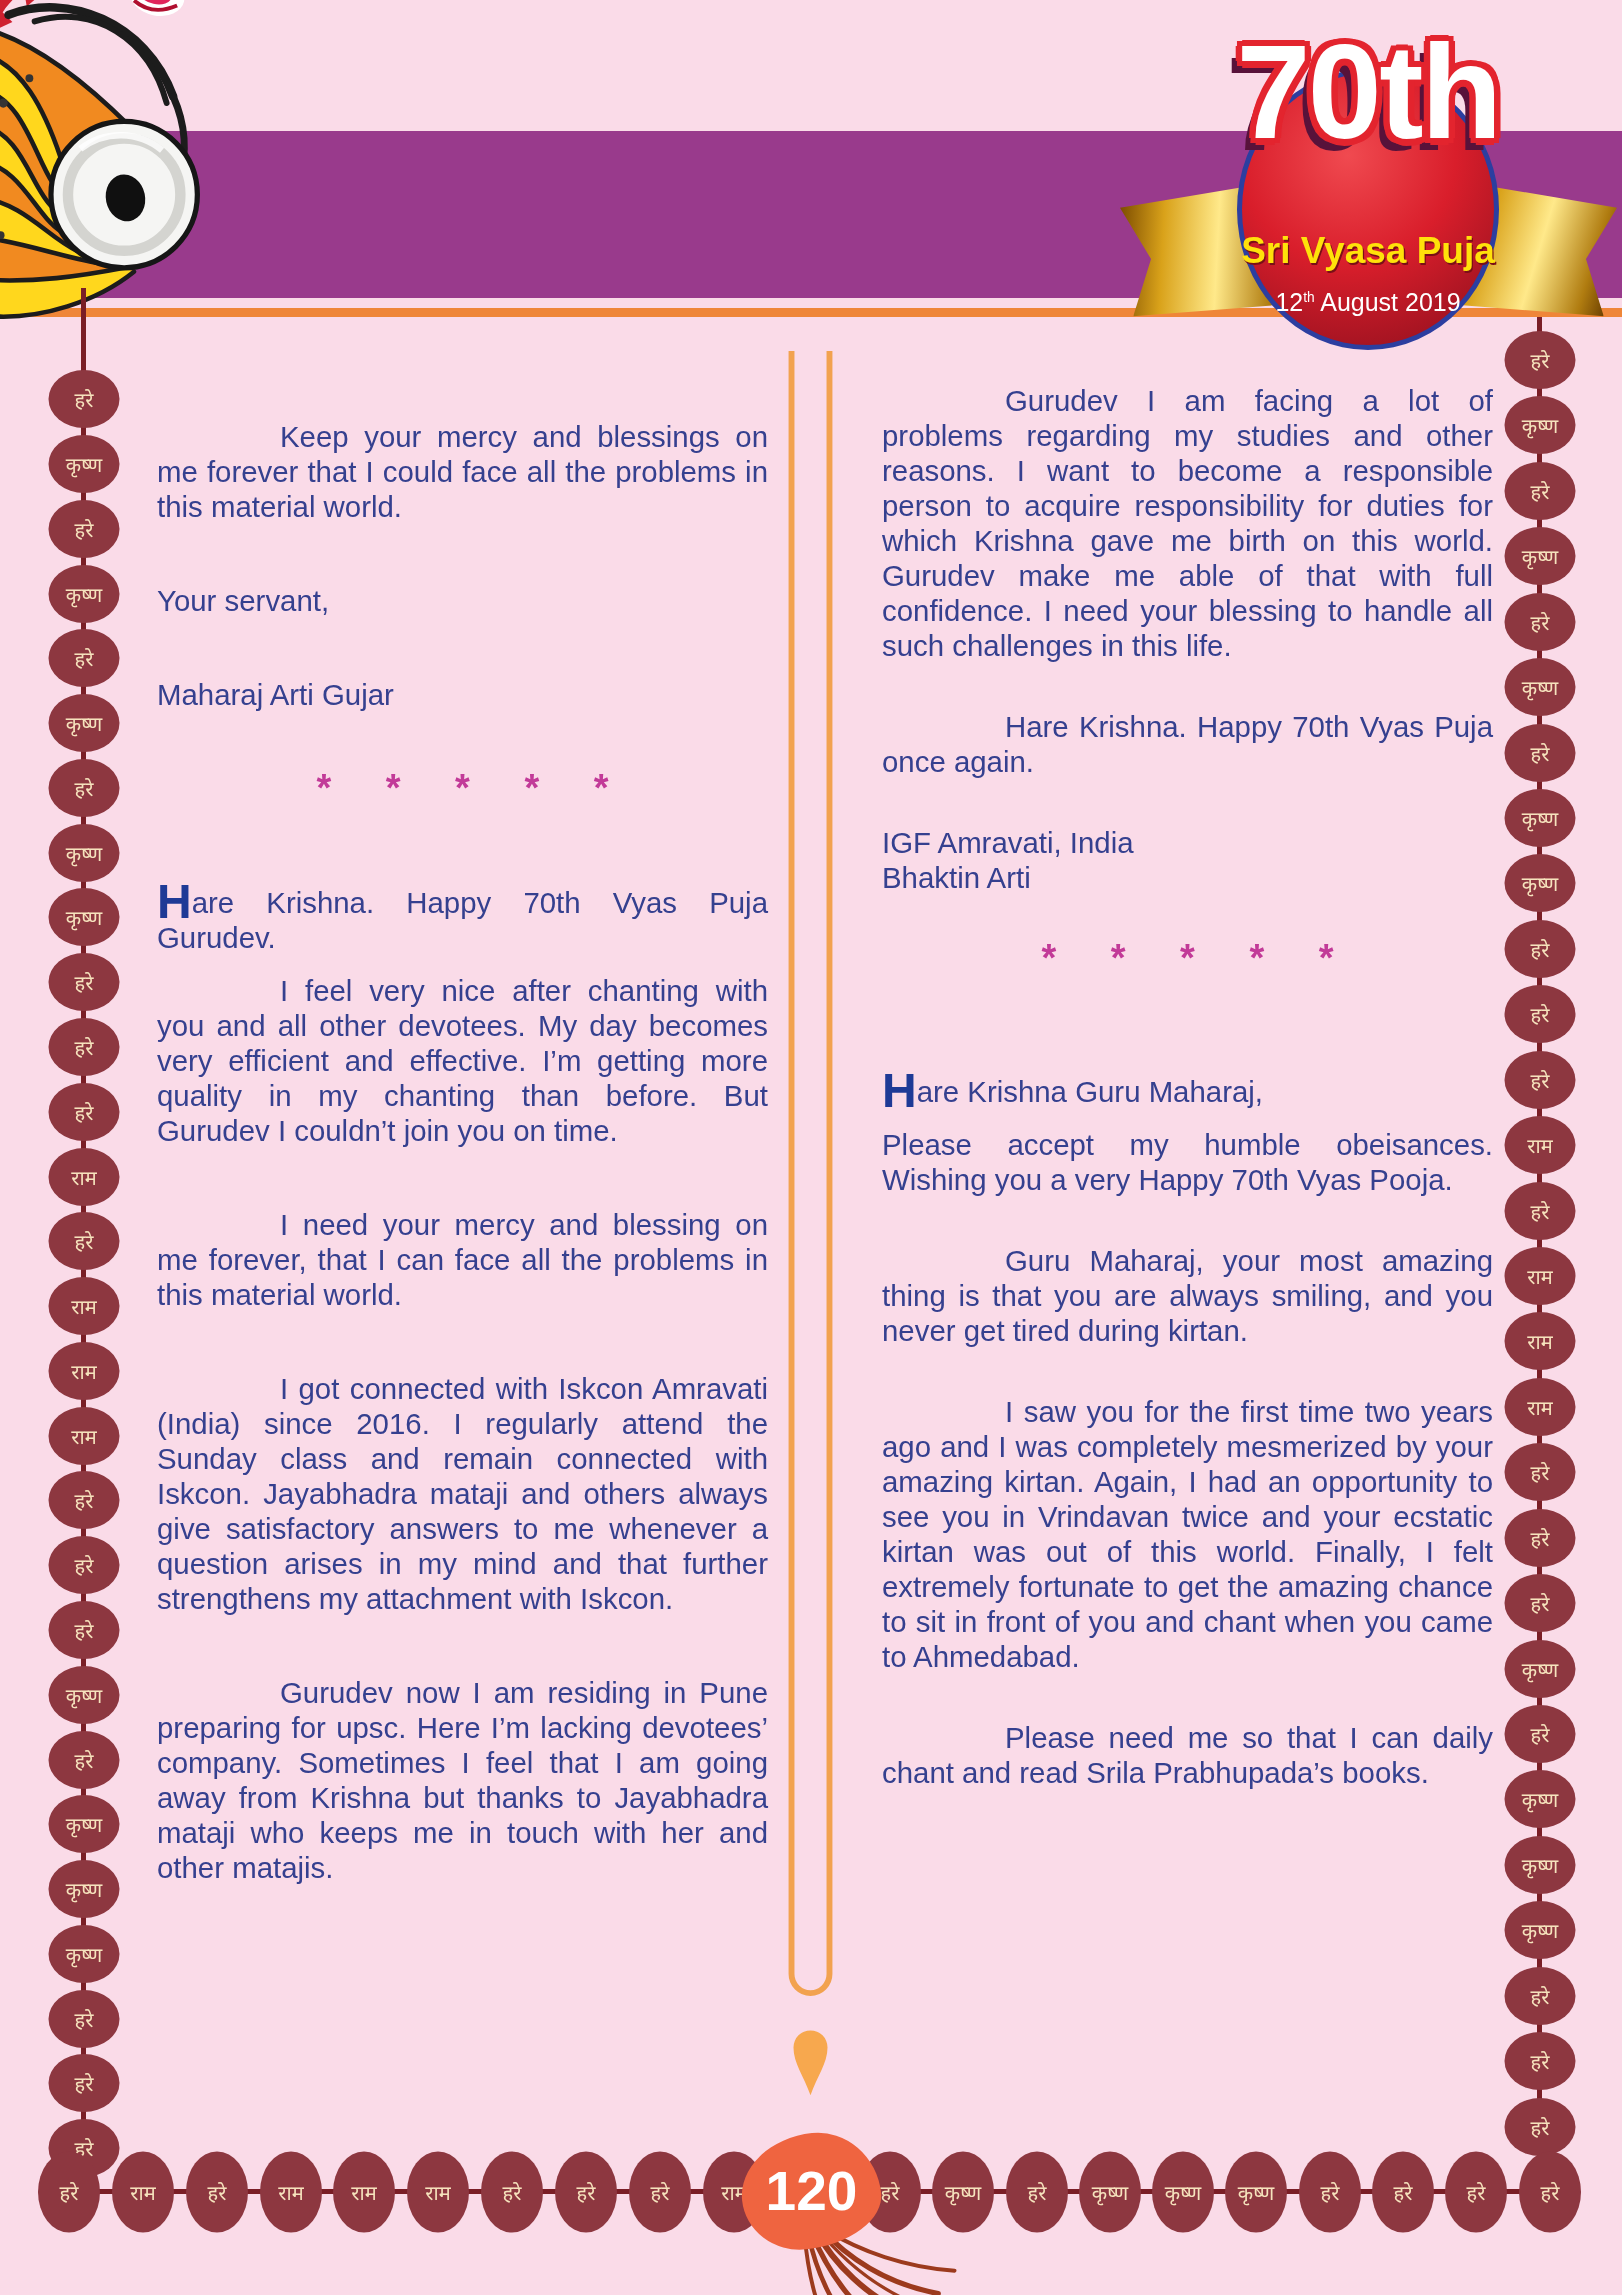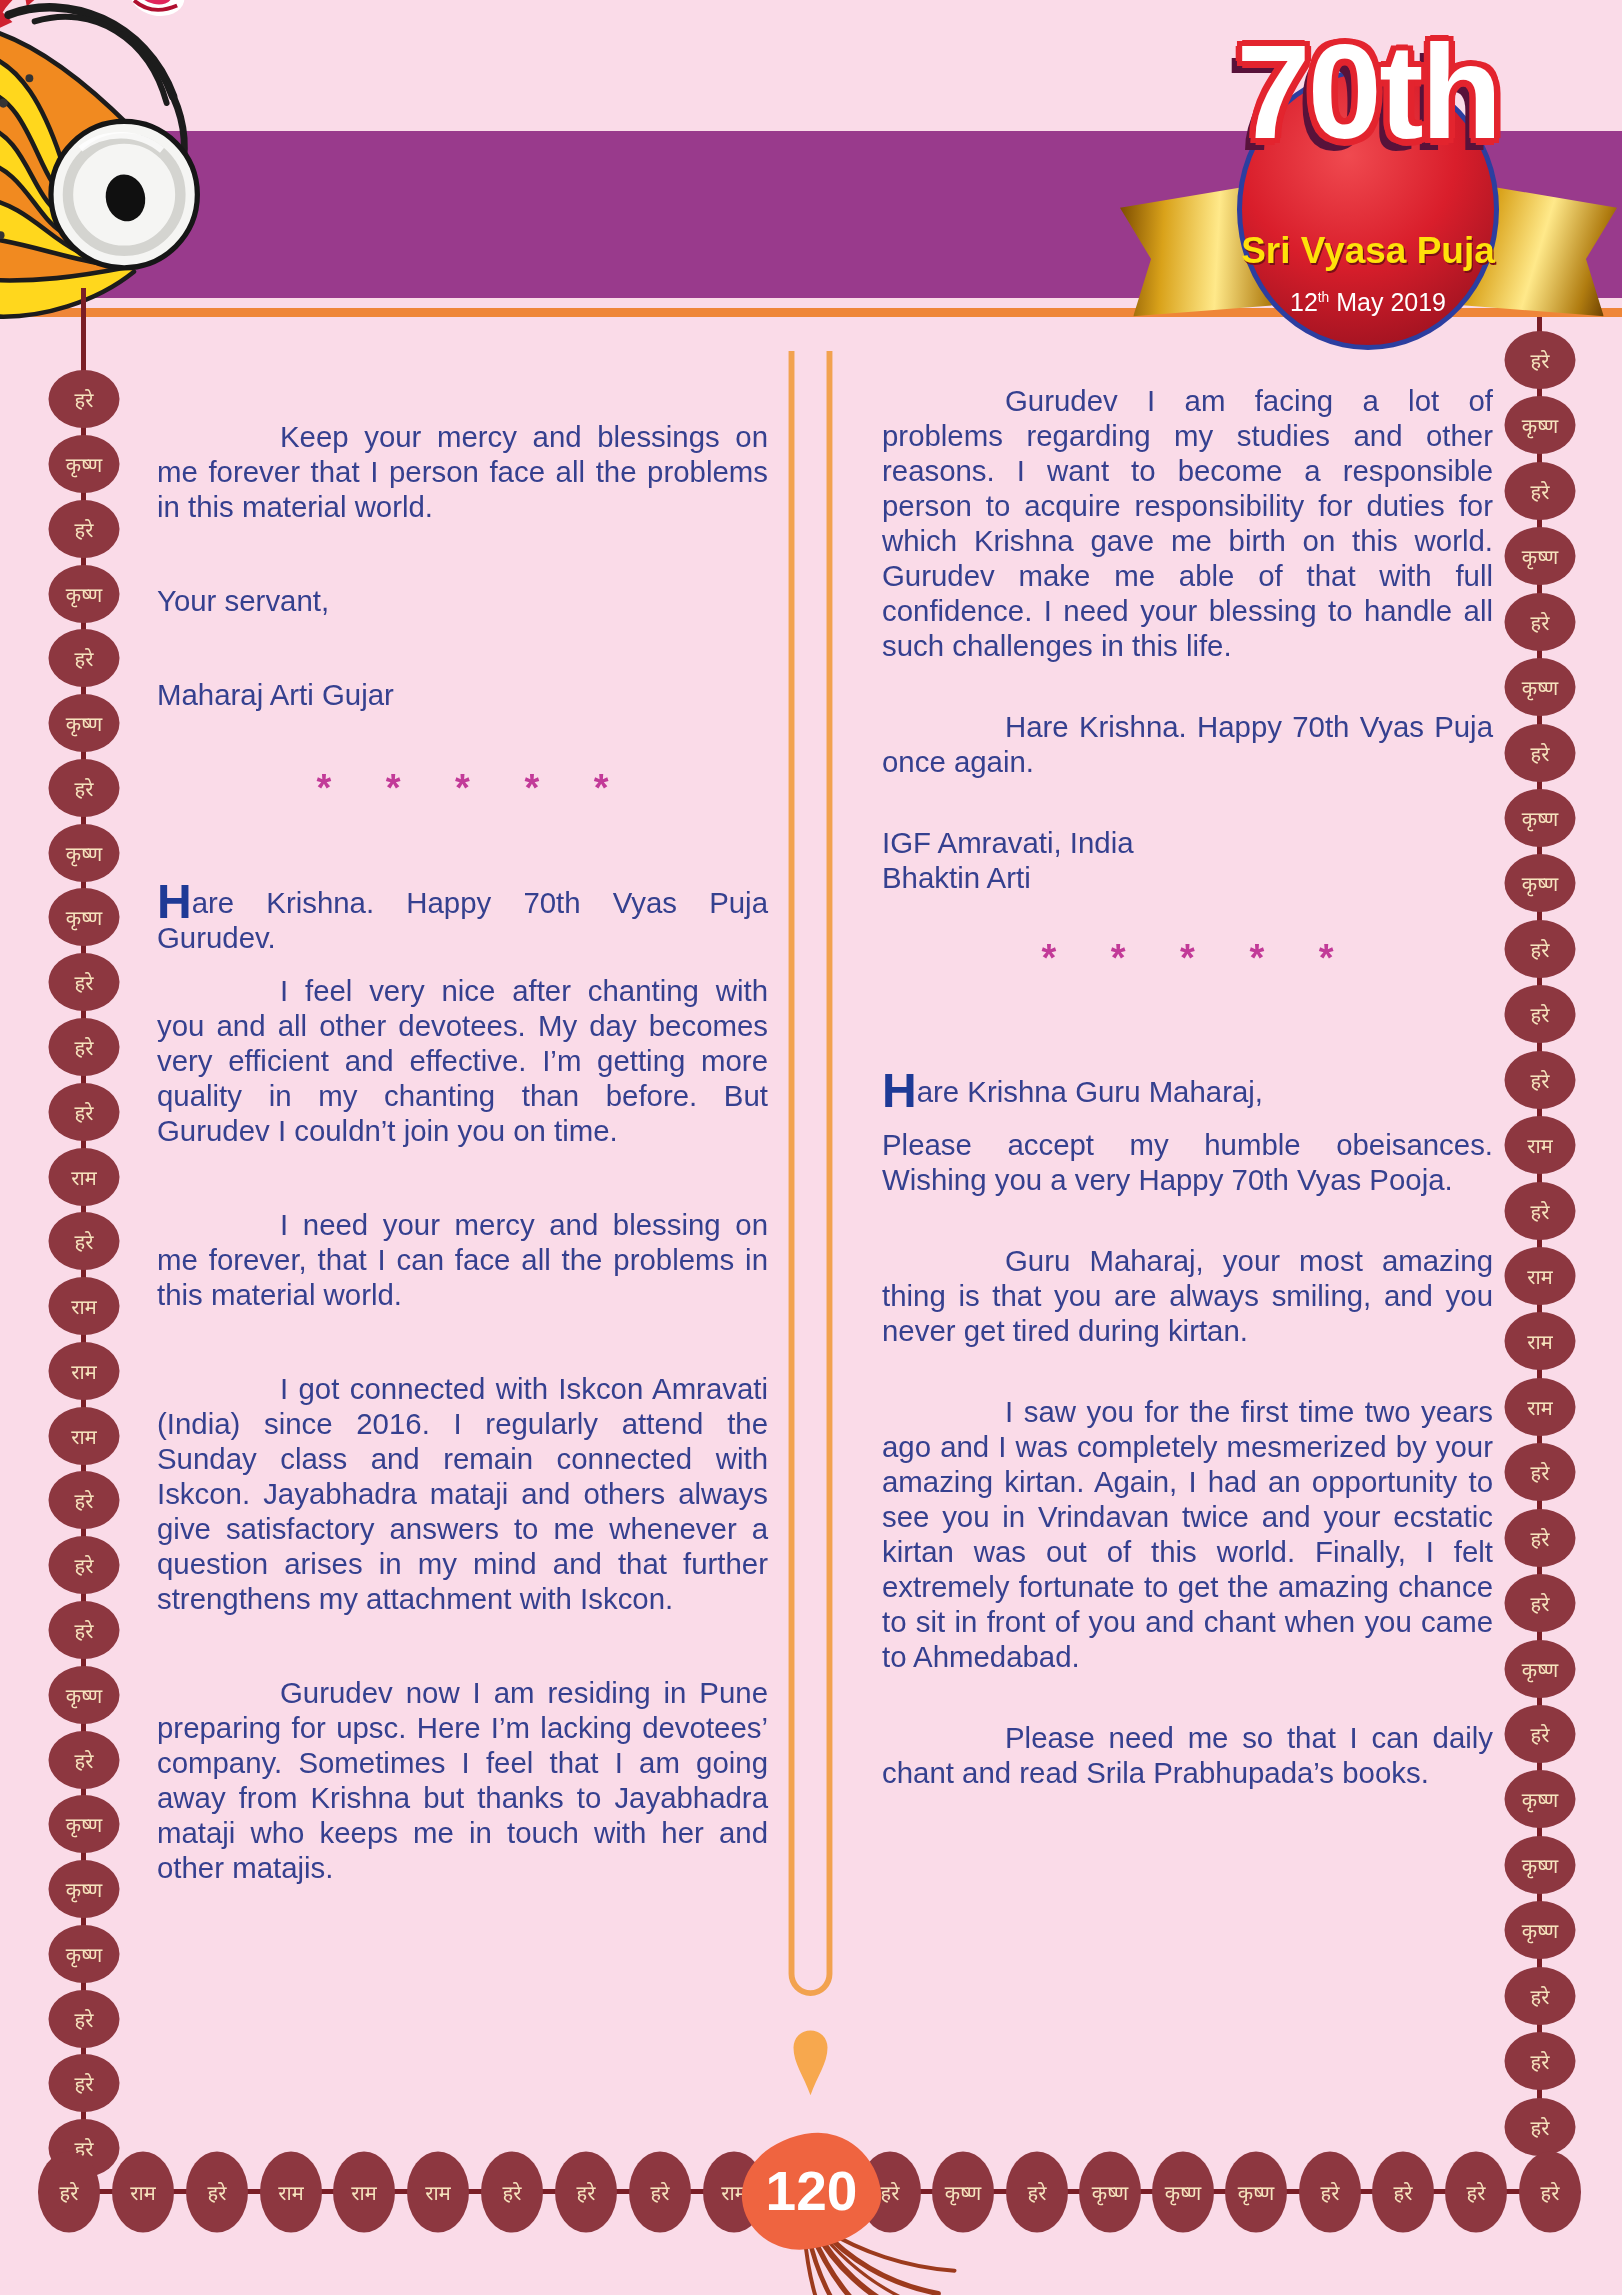--- a/index.html
+++ b/index.html
@@ -137,21 +137,21 @@
     </g>
   </svg>
 
   <div class="badge">
     <div class="wing wing-left"></div>
     <div class="wing wing-right"></div>
     <div class="badge-oval"></div>
     <div class="badge-title-stroke">70th</div>
     <div class="badge-title">70th</div>
     <div class="badge-subtitle">Sri Vyasa Puja</div>
-    <div class="badge-date"><span>12</span><sup>th</sup><span> May 2019</span></div>
+    <div class="badge-date"><span>12</span><sup>th</sup><span> August 2019</span></div>
   </div>
 
   <div class="chain-v" style="left:81px;top:288px;height:1904px;"></div>
   <div class="chain-v" style="left:1537px;top:317px;height:1875px;"></div>
   <div class="chain-h" style="left:65px;top:2189px;width:1487px;"></div>
 
   <div id="beads">
       <div class="bead h" style="left: 84px; top: 399px;">हरे</div>
       <div class="bead h" style="left: 84px; top: 464px;">कृष्ण</div>
       <div class="bead h" style="left: 84px; top: 529px;">हरे</div>
@@ -229,21 +229,21 @@
       <div class="bead v" style="left: 1476px; top: 2192px;">हरे</div>
       <div class="bead v" style="left: 1550px; top: 2192px;">हरे</div>
     </div>
 
   <svg class="divider" width="55" height="1754" viewBox="0 0 84 2680">
     <path d="M13,0 V2480 a29,29 0 0 0 58,0 V0" fill="none" stroke="#f2a24f" stroke-width="9"></path>
     <path d="M42,2665 C32,2636 16,2616 16,2592 a26,26 0 0 1 52,0 C68,2616 52,2636 42,2665 Z" fill="#f7a84e"></path>
   </svg>
 
   <div class="col col-left" id="col-left">
-      <div class="para block">Keep your mercy and blessings on me forever that I person face all the problems in this material world.</div>
+      <div class="para block">Keep your mercy and blessings on me forever that I could face all the problems in this material world.</div>
       <div class="para block noindent">Your servant,</div>
       <div class="para block noindent">Maharaj Arti Gujar</div>
       <div class="stars block">* * * * *</div>
       <div class="heading block"><span class="dropcap">H</span><span>are Krishna. Happy 70th Vyas Puja Gurudev.</span></div>
       <div class="para block">I feel very nice after chanting with you and all other devotees. My day becomes very efficient and effective. I’m getting more quality in my chanting than before. But Gurudev I couldn’t join you on time.</div>
       <div class="para block">I need your mercy and blessing on me forever, that I can face all the problems in this material world.</div>
       <div class="para block">I got connected with Iskcon Amravati (India) since 2016. I regularly attend the Sunday class and remain connected with Iskcon. Jayabhadra mataji and others always give satisfactory answers to me whenever a question arises in my mind and that further strengthens my attachment with Iskcon.</div>
       <div class="para block">Gurudev now I am residing in Pune preparing for upsc. Here I’m lacking devotees’ company. Sometimes I feel that I am going away from Krishna but thanks to Jayabhadra mataji who keeps me in touch with her and other matajis.</div>
     </div>
   <div class="col col-right" id="col-right">

